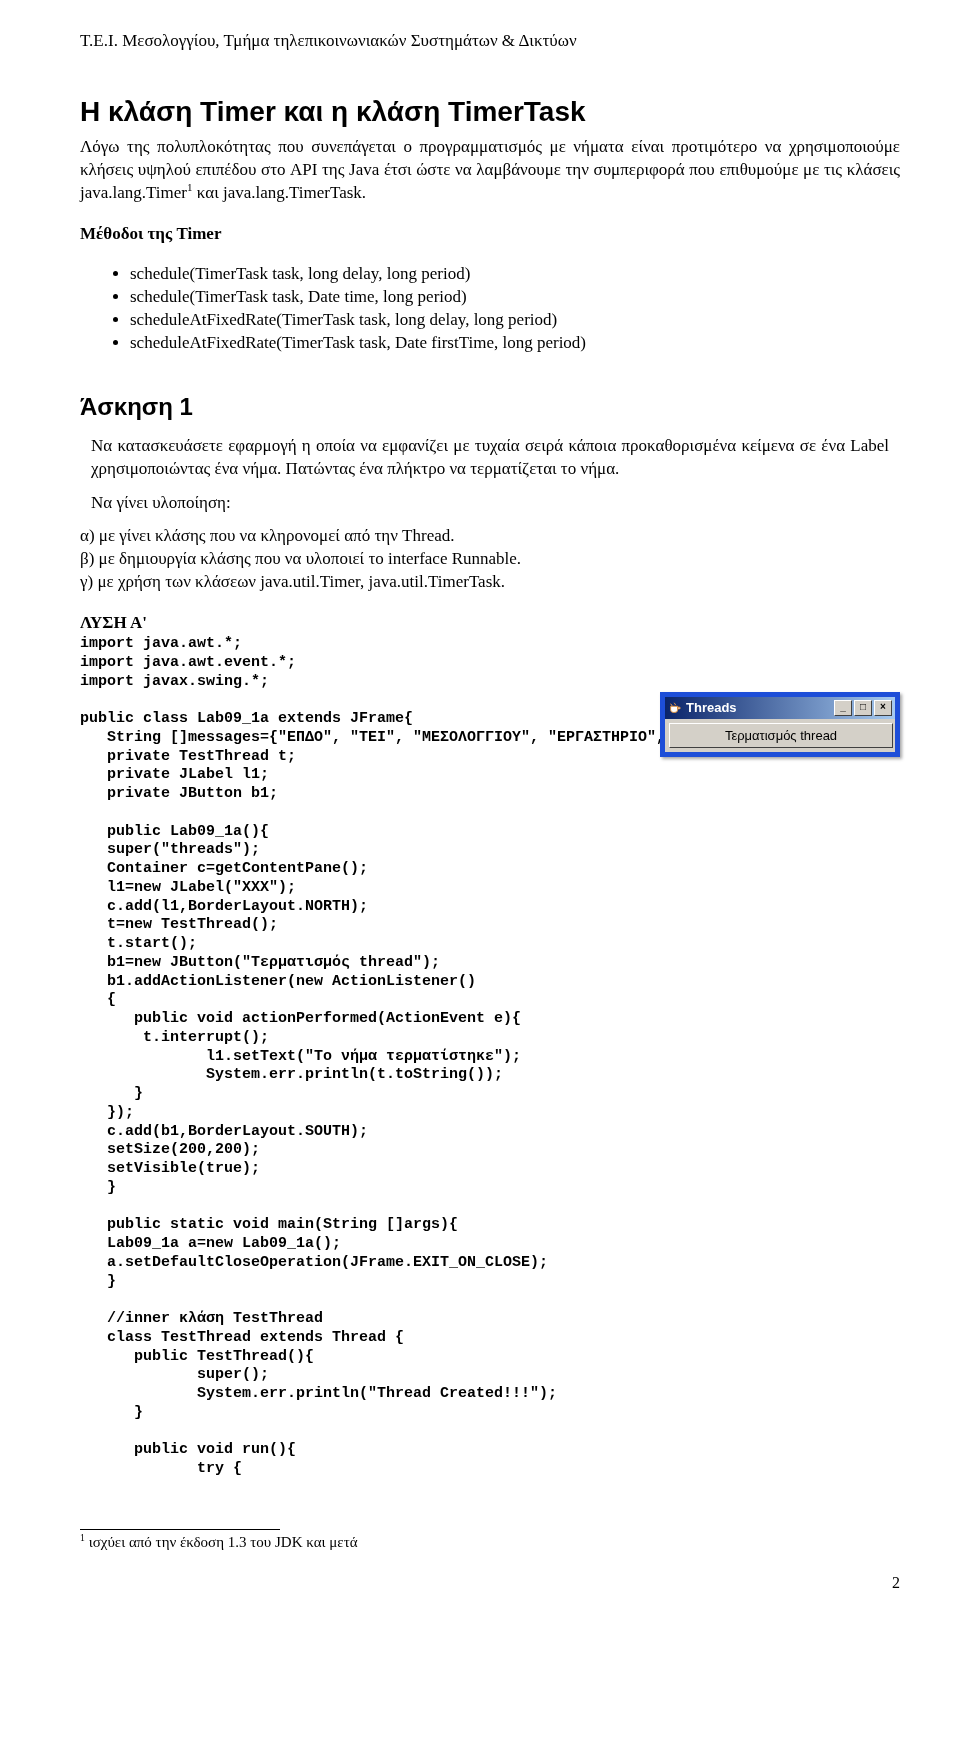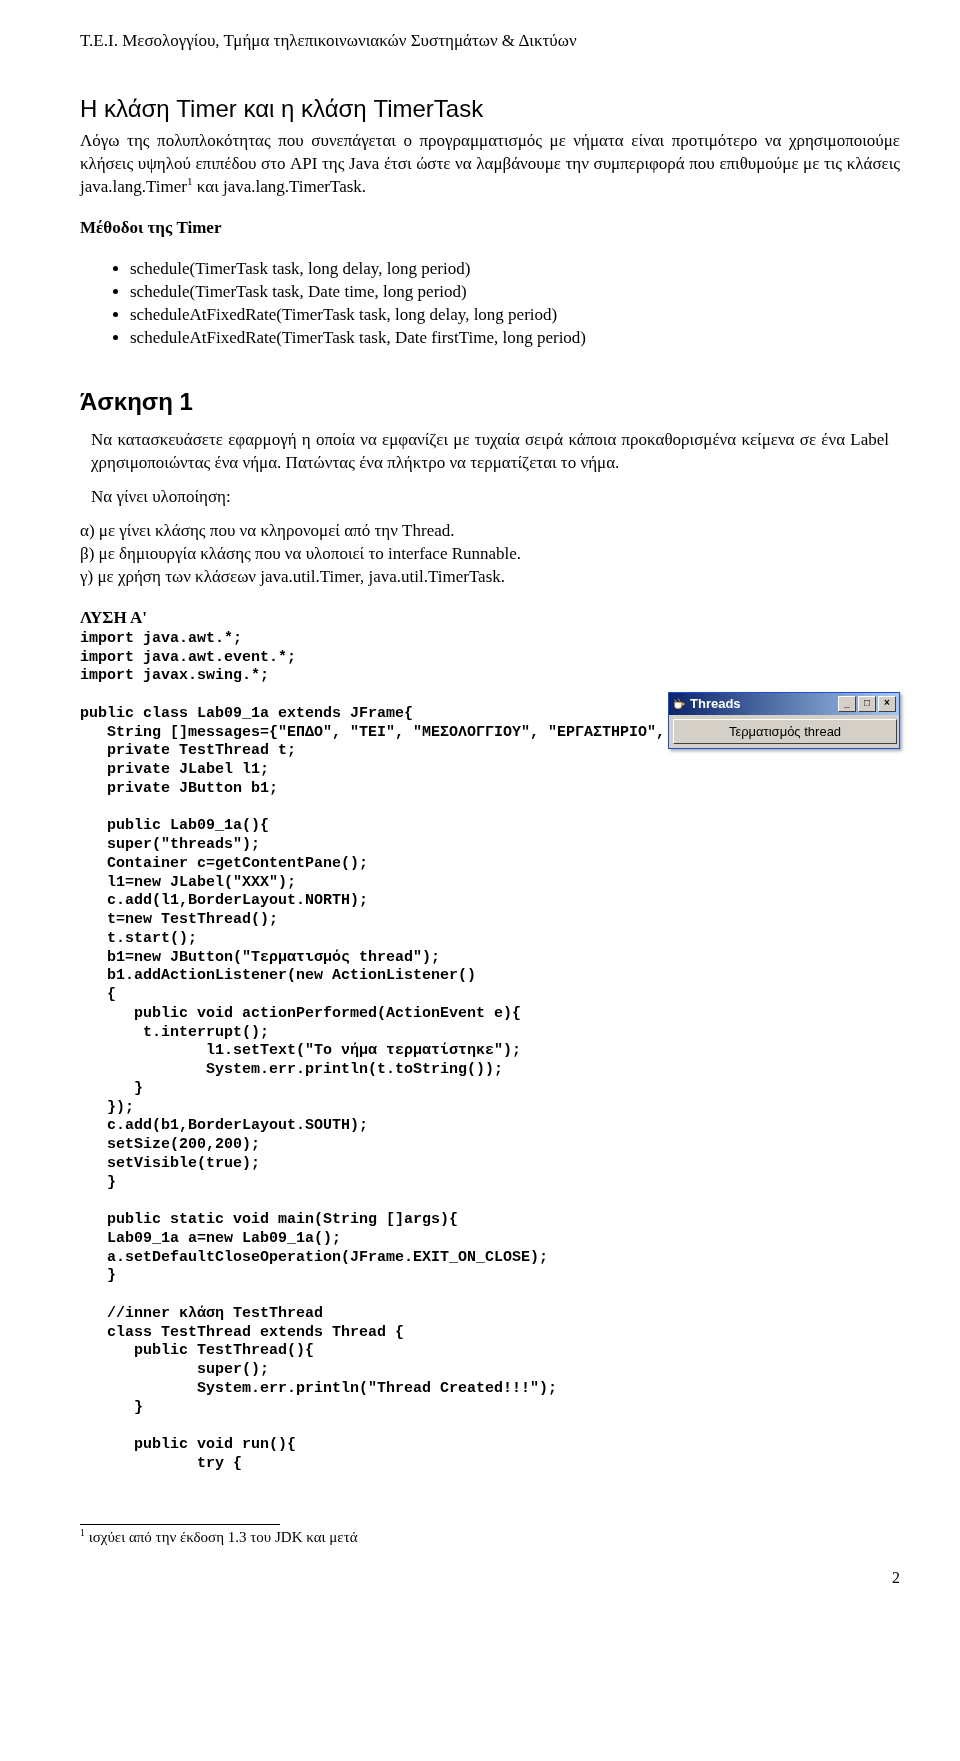--- a/index.html
+++ b/index.html
@@ -14,22 +14,22 @@
     width: 960px;
     box-sizing: border-box;
     position: relative;
   }
   .header-text {
     font-size: 17px;
     margin-bottom: 40px;
   }
   h1.main-heading {
     font-family: Arial, Helvetica, sans-serif;
-    font-weight: normal;
-    font-size: 24px;
+    font-weight: bold;
+    font-size: 28px;
     margin: 30px 0 5px 0;
   }
   .para {
     text-align: justify;
     margin: 0 0 8px 0;
   }
   .sub-heading {
     font-weight: bold;
     margin-top: 18px;
     margin-bottom: 18px;
@@ -83,21 +83,21 @@
 
   
   .threads-window {
     position: absolute;
     right: 60px;
     top: 692px;
     width: 230px;
     font-family: Tahoma, Arial, sans-serif;
     font-size: 13px;
     background: #d4d0c8;
-    border: 1px solid #1d4ed8;
+    border: 5px solid #1d4ed8;
     box-shadow: 2px 2px 3px rgba(0,0,0,0.35);
   }
   .tw-titlebar {
     display: flex;
     align-items: center;
     justify-content: space-between;
     background: linear-gradient(to right, #0a246a, #a6caf0);
     color: #fff;
     padding: 2px 3px;
     font-weight: bold;

